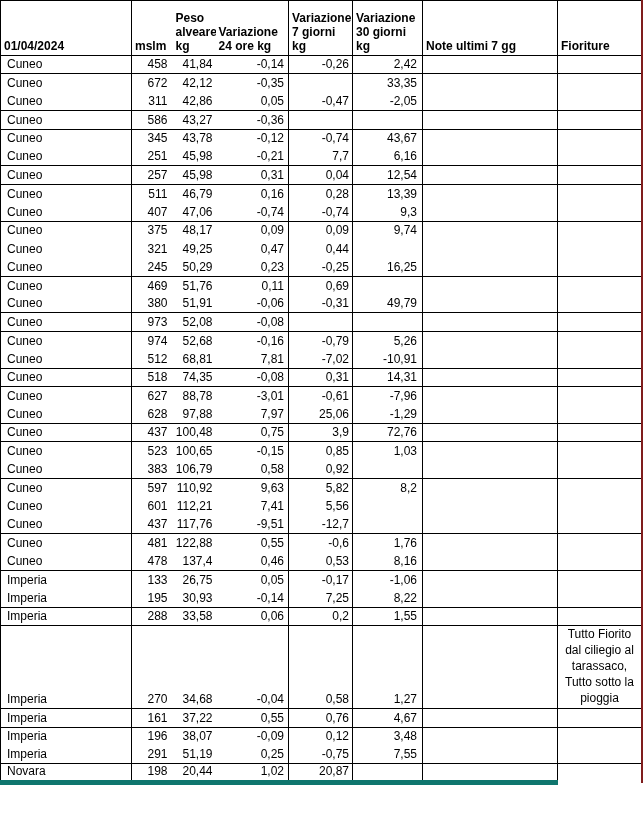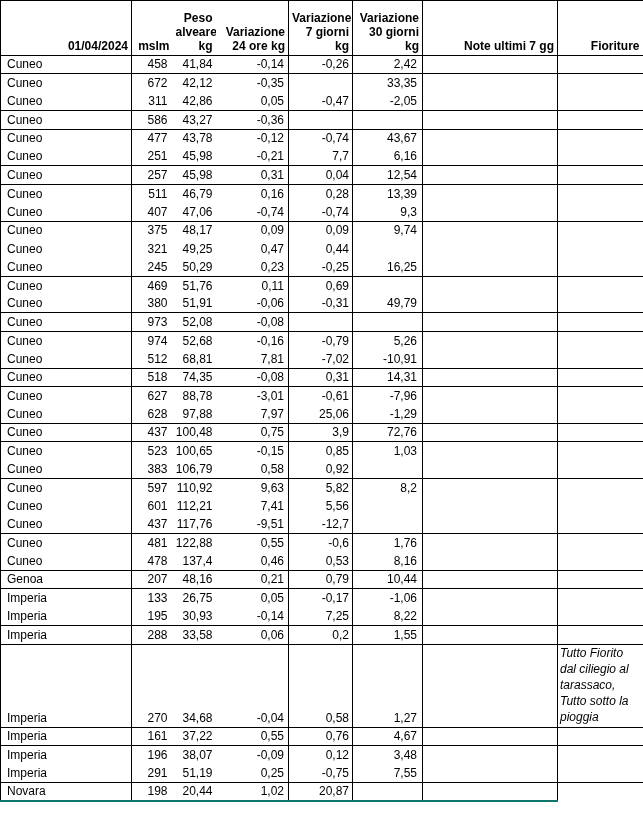--- a/index.html
+++ b/index.html
@@ -38,49 +38,48 @@
     line-height: 14px;
     font-weight: normal;
   }
 
   thead tr { height: 55px; }
   tbody tr { height: 18.4px; }
   tbody tr.tall { height: 82px; }
 
   th {
     font-weight: bold;
-    text-align: right;
+    text-align: left;
     white-space: pre-line;
     border-bottom: 1px solid #000;
   }
 
   
   .c1 { border-left: 1px solid #000; border-right: 1px solid #000; }
   .c4 { border-right: 1px solid #000; }
   .c5 { border-right: 1px solid #000; }
   .c6 { border-right: 1px solid #000; }
   .c7 { border-right: 1px solid #000; }
-  .c8 { border-right: 2px solid #7f1d1d; }
+  .c8 { border-right: 5px solid #7f1d1d; }
 
   
   tr.end td { border-bottom: 1px solid #000; }
-  tr.end-partial td:nth-child(-n+7) { border-bottom: 2px solid #0f766e; border-radius: 8px; }
+  tr.end-partial td:nth-child(-n+7) { border-bottom: 5px solid #0f766e; border-radius: 8px; }
 
   td.loc { text-align: left; padding-left: 6px; }
   td.num { text-align: right; }
   td.mslm { padding-right: 5px; }
   td.peso { padding-right: 3px; margin-left: 48px; }
   td.v24  { padding-right: 4px; }
   td.v7   { padding-right: 3px; }
   td.v30  { padding-right: 5px; }
   td.fior {
-    text-align: left;
+    text-align: center;
     line-height: 16px;
     padding: 0 2px 2px 2px;
-    font-style: italic;
   }
 </style>
 </head>
 <body>
 
 <table>
   <colgroup>
     <col class="w-loc">
       <col class="w-mslm">
       <col class="w-peso">
@@ -144,21 +143,21 @@
     <td class="c2 num mslm">586</td>
     <td class="c3 num peso">43,27</td>
     <td class="c4 num v24">-0,36</td>
     <td class="c5 num v7"></td>
     <td class="c6 num v30"></td>
     <td class="c7 note"></td>
     <td class="c8 fior"></td>
   </tr>
       <tr>
     <td class="c1 loc">Cuneo</td>
-    <td class="c2 num mslm">477</td>
+    <td class="c2 num mslm">345</td>
     <td class="c3 num peso">43,78</td>
     <td class="c4 num v24">-0,12</td>
     <td class="c5 num v7">-0,74</td>
     <td class="c6 num v30">43,67</td>
     <td class="c7 note"></td>
     <td class="c8 fior"></td>
   </tr>
       <tr class="end">
     <td class="c1 loc">Cuneo</td>
     <td class="c2 num mslm">251</td>
@@ -379,30 +378,20 @@
     <td class="c7 note"></td>
     <td class="c8 fior"></td>
   </tr>
       <tr class="end">
     <td class="c1 loc">Cuneo</td>
     <td class="c2 num mslm">478</td>
     <td class="c3 num peso">137,4</td>
     <td class="c4 num v24">0,46</td>
     <td class="c5 num v7">0,53</td>
     <td class="c6 num v30">8,16</td>
-    <td class="c7 note"></td>
-    <td class="c8 fior"></td>
-  </tr>
-      <tr class="end">
-    <td class="c1 loc">Genoa</td>
-    <td class="c2 num mslm">207</td>
-    <td class="c3 num peso">48,16</td>
-    <td class="c4 num v24">0,21</td>
-    <td class="c5 num v7">0,79</td>
-    <td class="c6 num v30">10,44</td>
     <td class="c7 note"></td>
     <td class="c8 fior"></td>
   </tr>
       <tr>
     <td class="c1 loc">Imperia</td>
     <td class="c2 num mslm">133</td>
     <td class="c3 num peso">26,75</td>
     <td class="c4 num v24">0,05</td>
     <td class="c5 num v7">-0,17</td>
     <td class="c6 num v30">-1,06</td>

